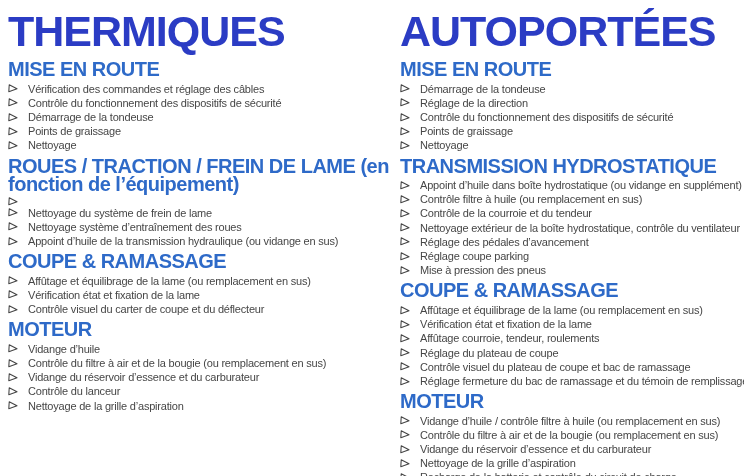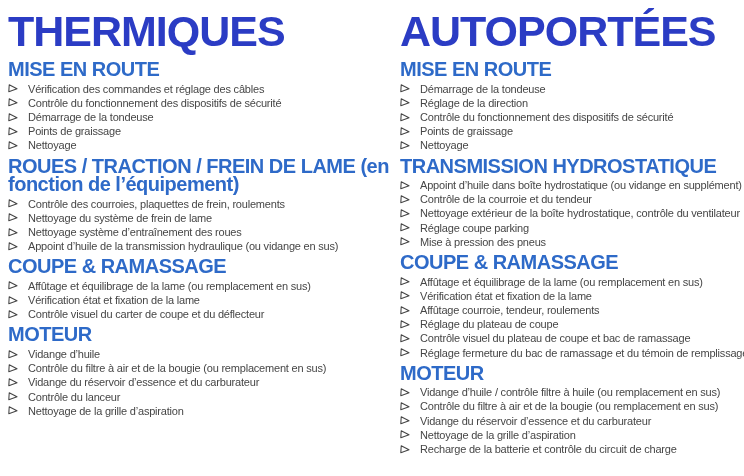--- a/index.html
+++ b/index.html
@@ -82,21 +82,20 @@
           </svg>
           <span>Nettoyage</span>
         </li>
       </ul>
       <h2 class="section-heading">ROUES / TRACTION / FREIN DE LAME (en fonction de l’équipement)</h2>
       <ul class="section-list">
         <li>
           <svg viewBox="0 0 10 9" class="bullet">
             <polygon points="1,1 9,4.5 1,8"></polygon>
           </svg>
-          <span>Contrôle des courroies, plaquettes de frein, roulements</span>
         </li>
         <li>
           <svg viewBox="0 0 10 9" class="bullet">
             <polygon points="1,1 9,4.5 1,8"></polygon>
           </svg>
           <span>Nettoyage du système de frein de lame</span>
         </li>
         <li>
           <svg viewBox="0 0 10 9" class="bullet">
             <polygon points="1,1 9,4.5 1,8"></polygon>
@@ -206,27 +205,39 @@
         <li>
           <svg viewBox="0 0 10 9" class="bullet">
             <polygon points="1,1 9,4.5 1,8"></polygon>
           </svg>
           <span>Appoint d’huile dans boîte hydrostatique (ou vidange en supplément)</span>
         </li>
         <li>
           <svg viewBox="0 0 10 9" class="bullet">
             <polygon points="1,1 9,4.5 1,8"></polygon>
           </svg>
+          <span>Contrôle filtre à huile (ou remplacement en sus)</span>
+        </li>
+        <li>
+          <svg viewBox="0 0 10 9" class="bullet">
+            <polygon points="1,1 9,4.5 1,8"></polygon>
+          </svg>
           <span>Contrôle de la courroie et du tendeur</span>
         </li>
         <li>
           <svg viewBox="0 0 10 9" class="bullet">
             <polygon points="1,1 9,4.5 1,8"></polygon>
           </svg>
           <span>Nettoyage extérieur de la boîte hydrostatique, contrôle du ventilateur</span>
+        </li>
+        <li>
+          <svg viewBox="0 0 10 9" class="bullet">
+            <polygon points="1,1 9,4.5 1,8"></polygon>
+          </svg>
+          <span>Réglage des pédales d’avancement</span>
         </li>
         <li>
           <svg viewBox="0 0 10 9" class="bullet">
             <polygon points="1,1 9,4.5 1,8"></polygon>
           </svg>
           <span>Réglage coupe parking</span>
         </li>
         <li>
           <svg viewBox="0 0 10 9" class="bullet">
             <polygon points="1,1 9,4.5 1,8"></polygon>

